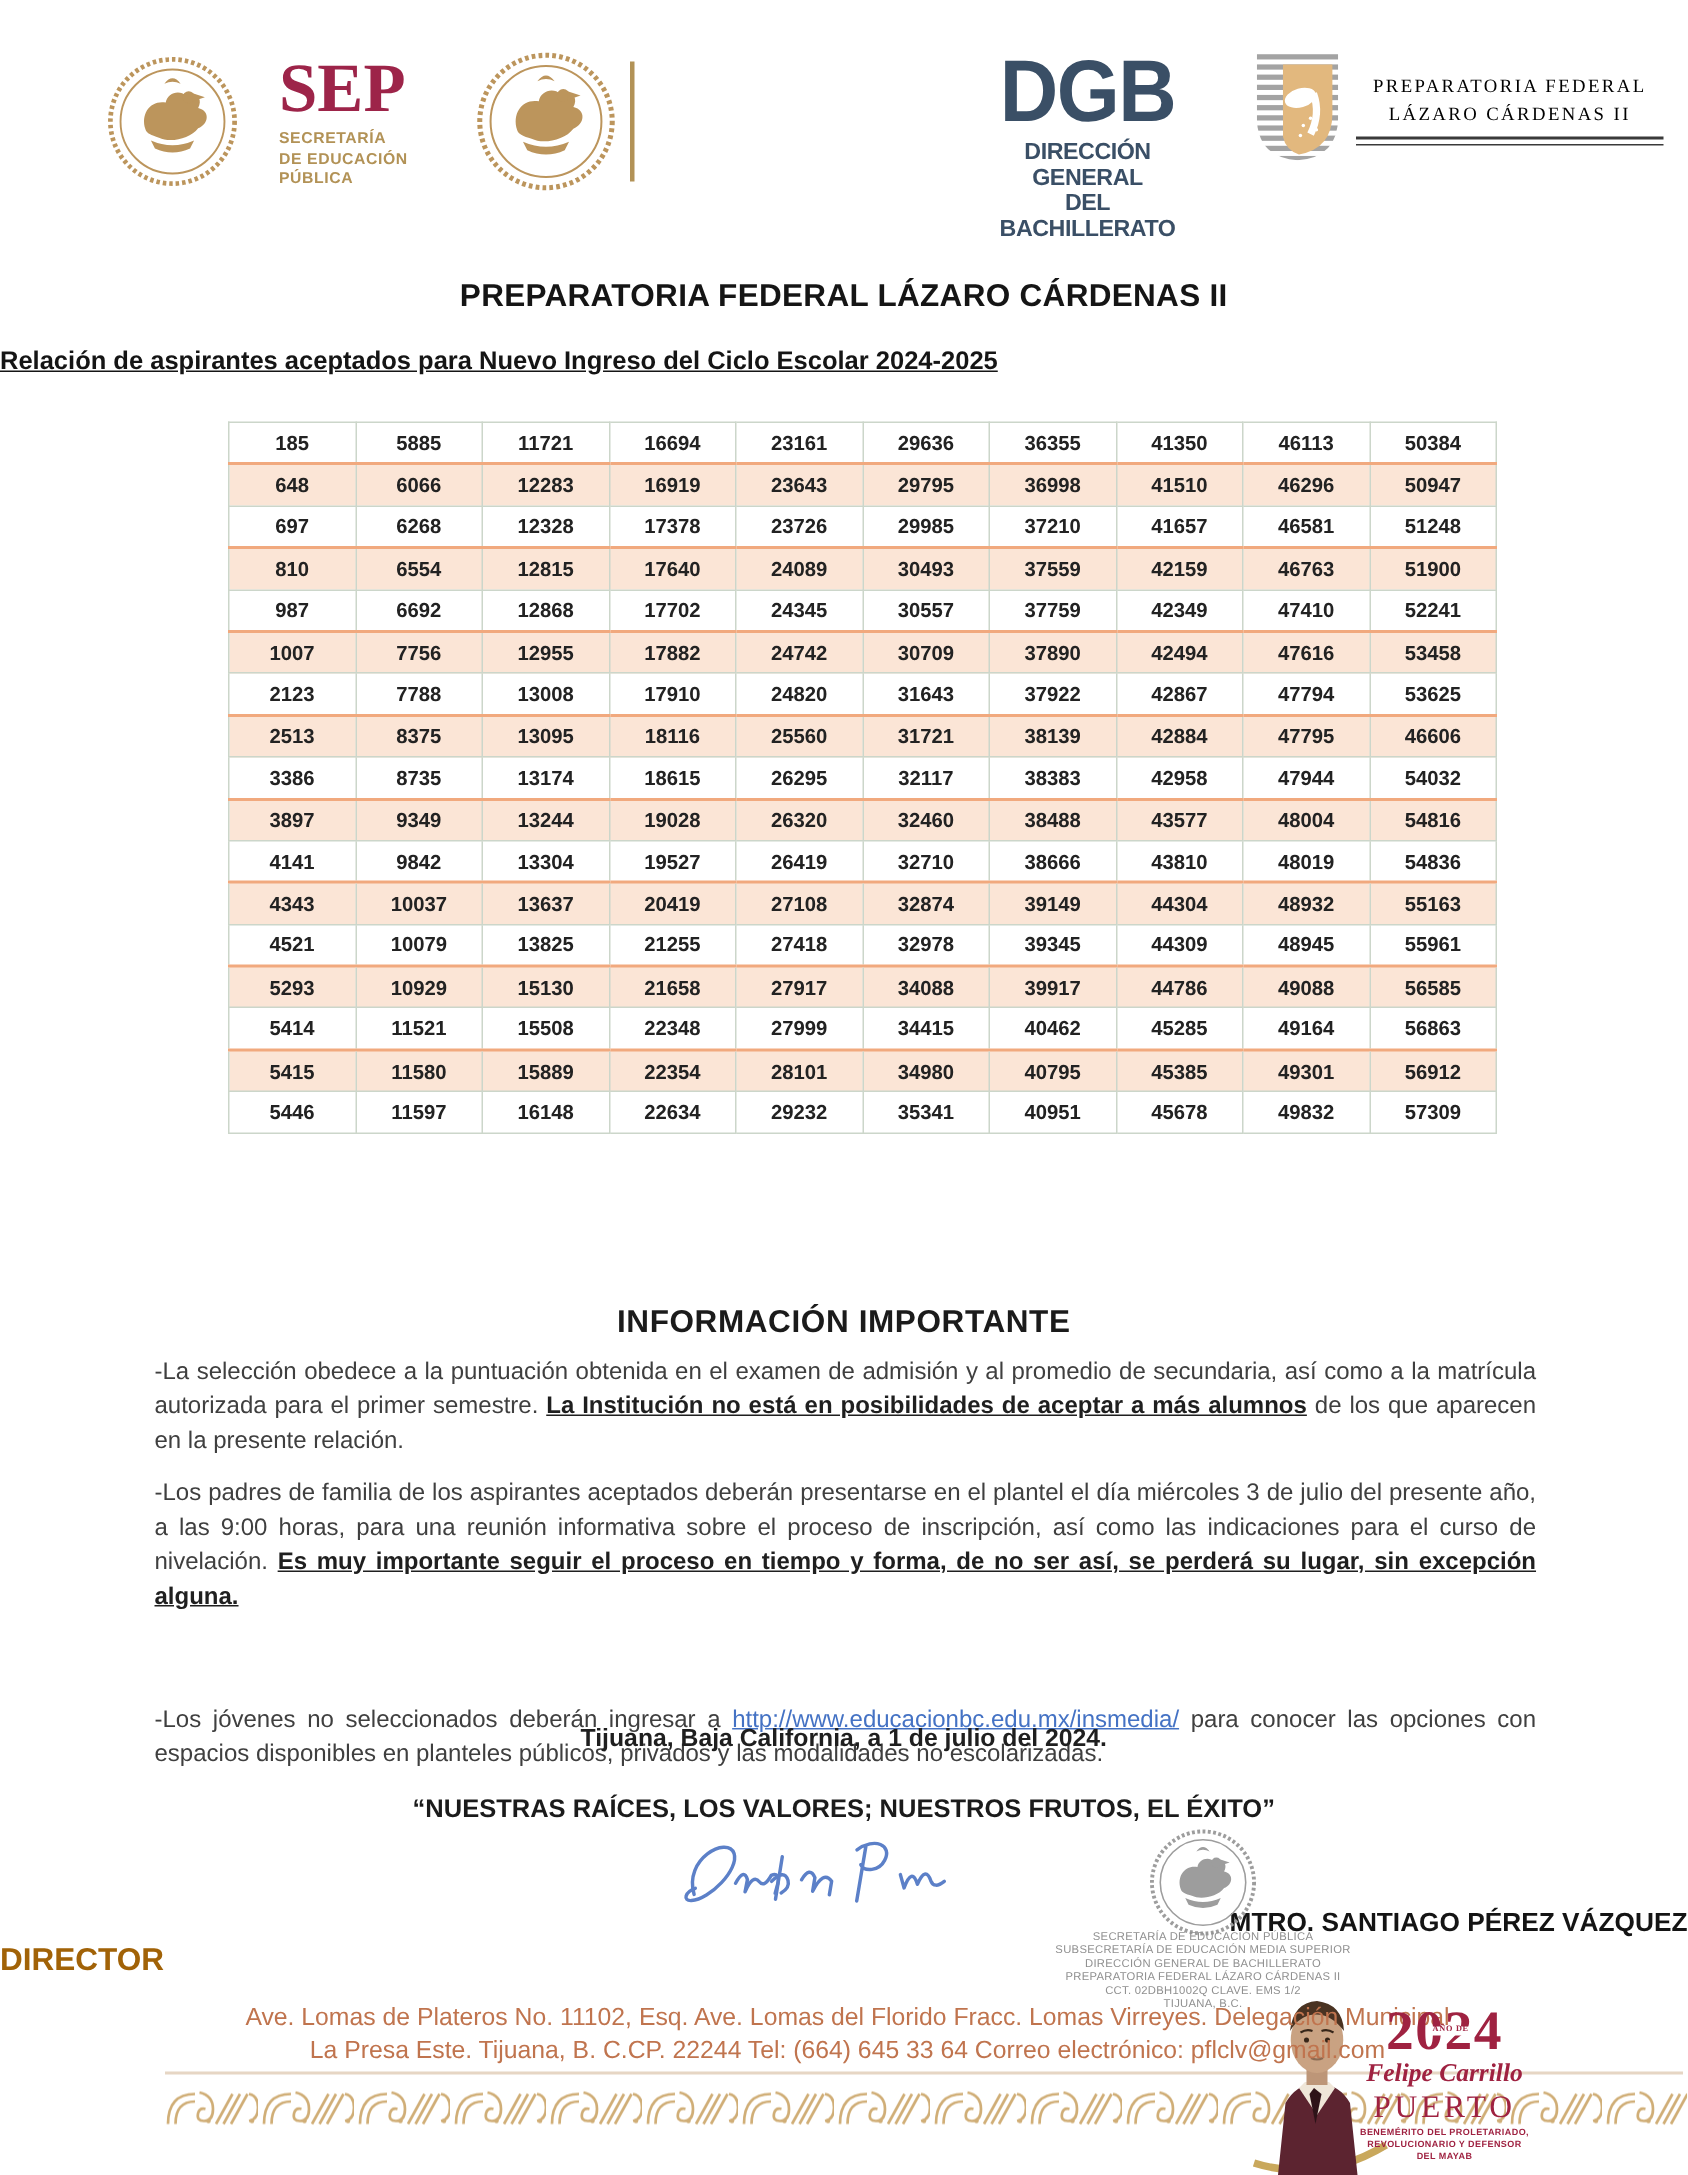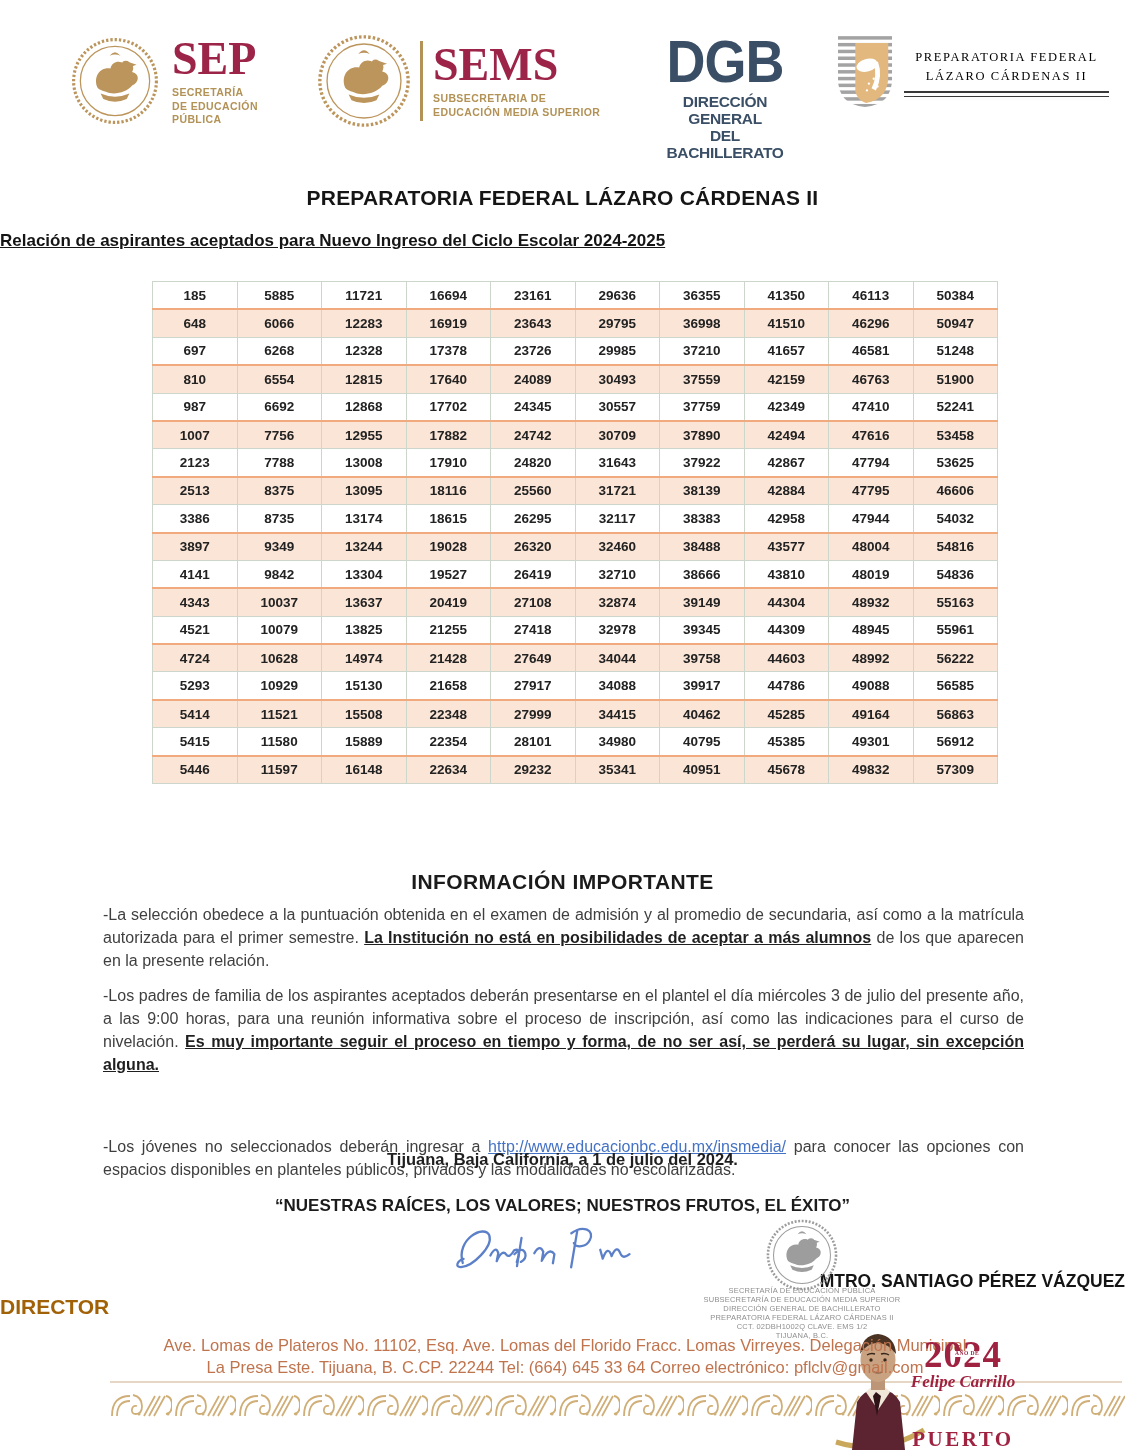--- a/index.html
+++ b/index.html
@@ -3,21 +3,21 @@
 <meta charset="utf-8">
 <style>
   html,body{margin:0;padding:0;background:#ffffff;}
   .page{position:relative;width:1125px;height:1450px;background:#fff;overflow:hidden;
         font-family:"Liberation Sans",sans-serif;color:#3d3d3d;}
 
   
   .logo{position:absolute;display:flex;align-items:center;}
   .eagle{color:#BC955C;}
   .sep-block{left:70px;top:36px;}
-  .sep-text{margin-left:12px;}
+  .sep-text{margin-left:26px;}
   .sep-acronym{font-family:"Liberation Serif",serif;font-weight:bold;font-size:46px;
                color:#9D2449;line-height:1;}
   .gold-sub{font-size:10.5px;font-weight:bold;color:#B29256;letter-spacing:.4px;line-height:1.3;margin-top:4px;}
   .sems-block{left:316px;top:33px;}
   .gold-bar{width:3px;height:80px;background:#B29256;margin:0 10px 0 8px;}
   .dgb-block{left:650px;top:34px;display:block;text-align:center;width:150px;}
   .dgb-acronym{font-size:54px;font-weight:bold;color:#3A4F66;letter-spacing:-1px;line-height:.95;
                transform:scaleY(1.08);transform-origin:top;}
   .dgb-sub{font-size:15.5px;font-weight:bold;color:#3A4F66;line-height:1.1;letter-spacing:-.3px;margin-top:8px;}
   .school-block{left:834px;top:32px;align-items:flex-start;}
@@ -69,22 +69,22 @@
   .band{position:absolute;left:108px;top:1391px;z-index:1;}
   .portrait{position:absolute;left:826px;top:1322px;z-index:2;}
   .year-logo{position:absolute;left:902px;top:1336px;width:122px;text-align:center;
              color:#9F2241;z-index:4;}
   .year-num{position:relative;font-family:"Liberation Serif",serif;font-size:37px;font-weight:bold;
             line-height:1;letter-spacing:1px;}
   .year-overlay{position:absolute;top:15px;left:52px;font-size:5.5px;font-weight:bold;
                 background:#fff;padding:0 1px;letter-spacing:.5px;}
   .year-script{font-family:"Liberation Serif",serif;font-style:italic;font-weight:bold;
                font-size:17px;line-height:1.1;}
-  .year-caps{font-family:"Liberation Serif",serif;font-weight:bold;font-size:21px;
-             letter-spacing:2.5px;line-height:1.15;margin-top:35px;}
+  .year-caps{font-family:"Liberation Serif",serif;font-weight:normal;font-size:21px;
+             letter-spacing:2.5px;line-height:1.15;}
   .year-tag{font-size:6px;font-weight:bold;line-height:1.35;letter-spacing:.3px;margin-top:2px;}
 </style>
 </head>
 <body>
 
 <svg width="0" height="0" style="position:absolute" aria-hidden="true">
   <symbol id="seal" viewBox="0 0 100 100">
     <circle cx="50" cy="50" r="46" fill="none" stroke="currentColor" stroke-width="3.5" stroke-dasharray="2.6 2.2"></circle>
     <circle cx="50" cy="50" r="38.5" fill="none" stroke="currentColor" stroke-width="1.4"></circle>
     <g fill="currentColor">
@@ -111,27 +111,20 @@
         <div>PÚBLICA</div>
       </div>
     </div>
   </div>
 
   <div class="logo sems-block">
     <svg class="eagle" width="96" height="96">
         <use href="#seal"></use>
       </svg>
     <div class="gold-bar"></div>
-    <div>
-      <div class="sep-acronym">SEMS</div>
-      <div class="gold-sub">
-        <div>SUBSECRETARIA DE</div>
-        <div>EDUCACIÓN MEDIA SUPERIOR</div>
-      </div>
-    </div>
   </div>
 
   <div class="logo dgb-block">
     <div style="width:100%">
       <div class="dgb-acronym">DGB</div>
       <div class="dgb-sub">
         <div>DIRECCIÓN GENERAL</div>
         <div>DEL BACHILLERATO</div>
       </div>
     </div>
@@ -331,32 +324,20 @@
           <td>13825</td>
           <td>21255</td>
           <td>27418</td>
           <td>32978</td>
           <td>39345</td>
           <td>44309</td>
           <td>48945</td>
           <td>55961</td>
         </tr>
         <tr>
-          <td>4724</td>
-          <td>10628</td>
-          <td>14974</td>
-          <td>21428</td>
-          <td>27649</td>
-          <td>34044</td>
-          <td>39758</td>
-          <td>44603</td>
-          <td>48992</td>
-          <td>56222</td>
-        </tr>
-        <tr>
           <td>5293</td>
           <td>10929</td>
           <td>15130</td>
           <td>21658</td>
           <td>27917</td>
           <td>34088</td>
           <td>39917</td>
           <td>44786</td>
           <td>49088</td>
           <td>56585</td>

